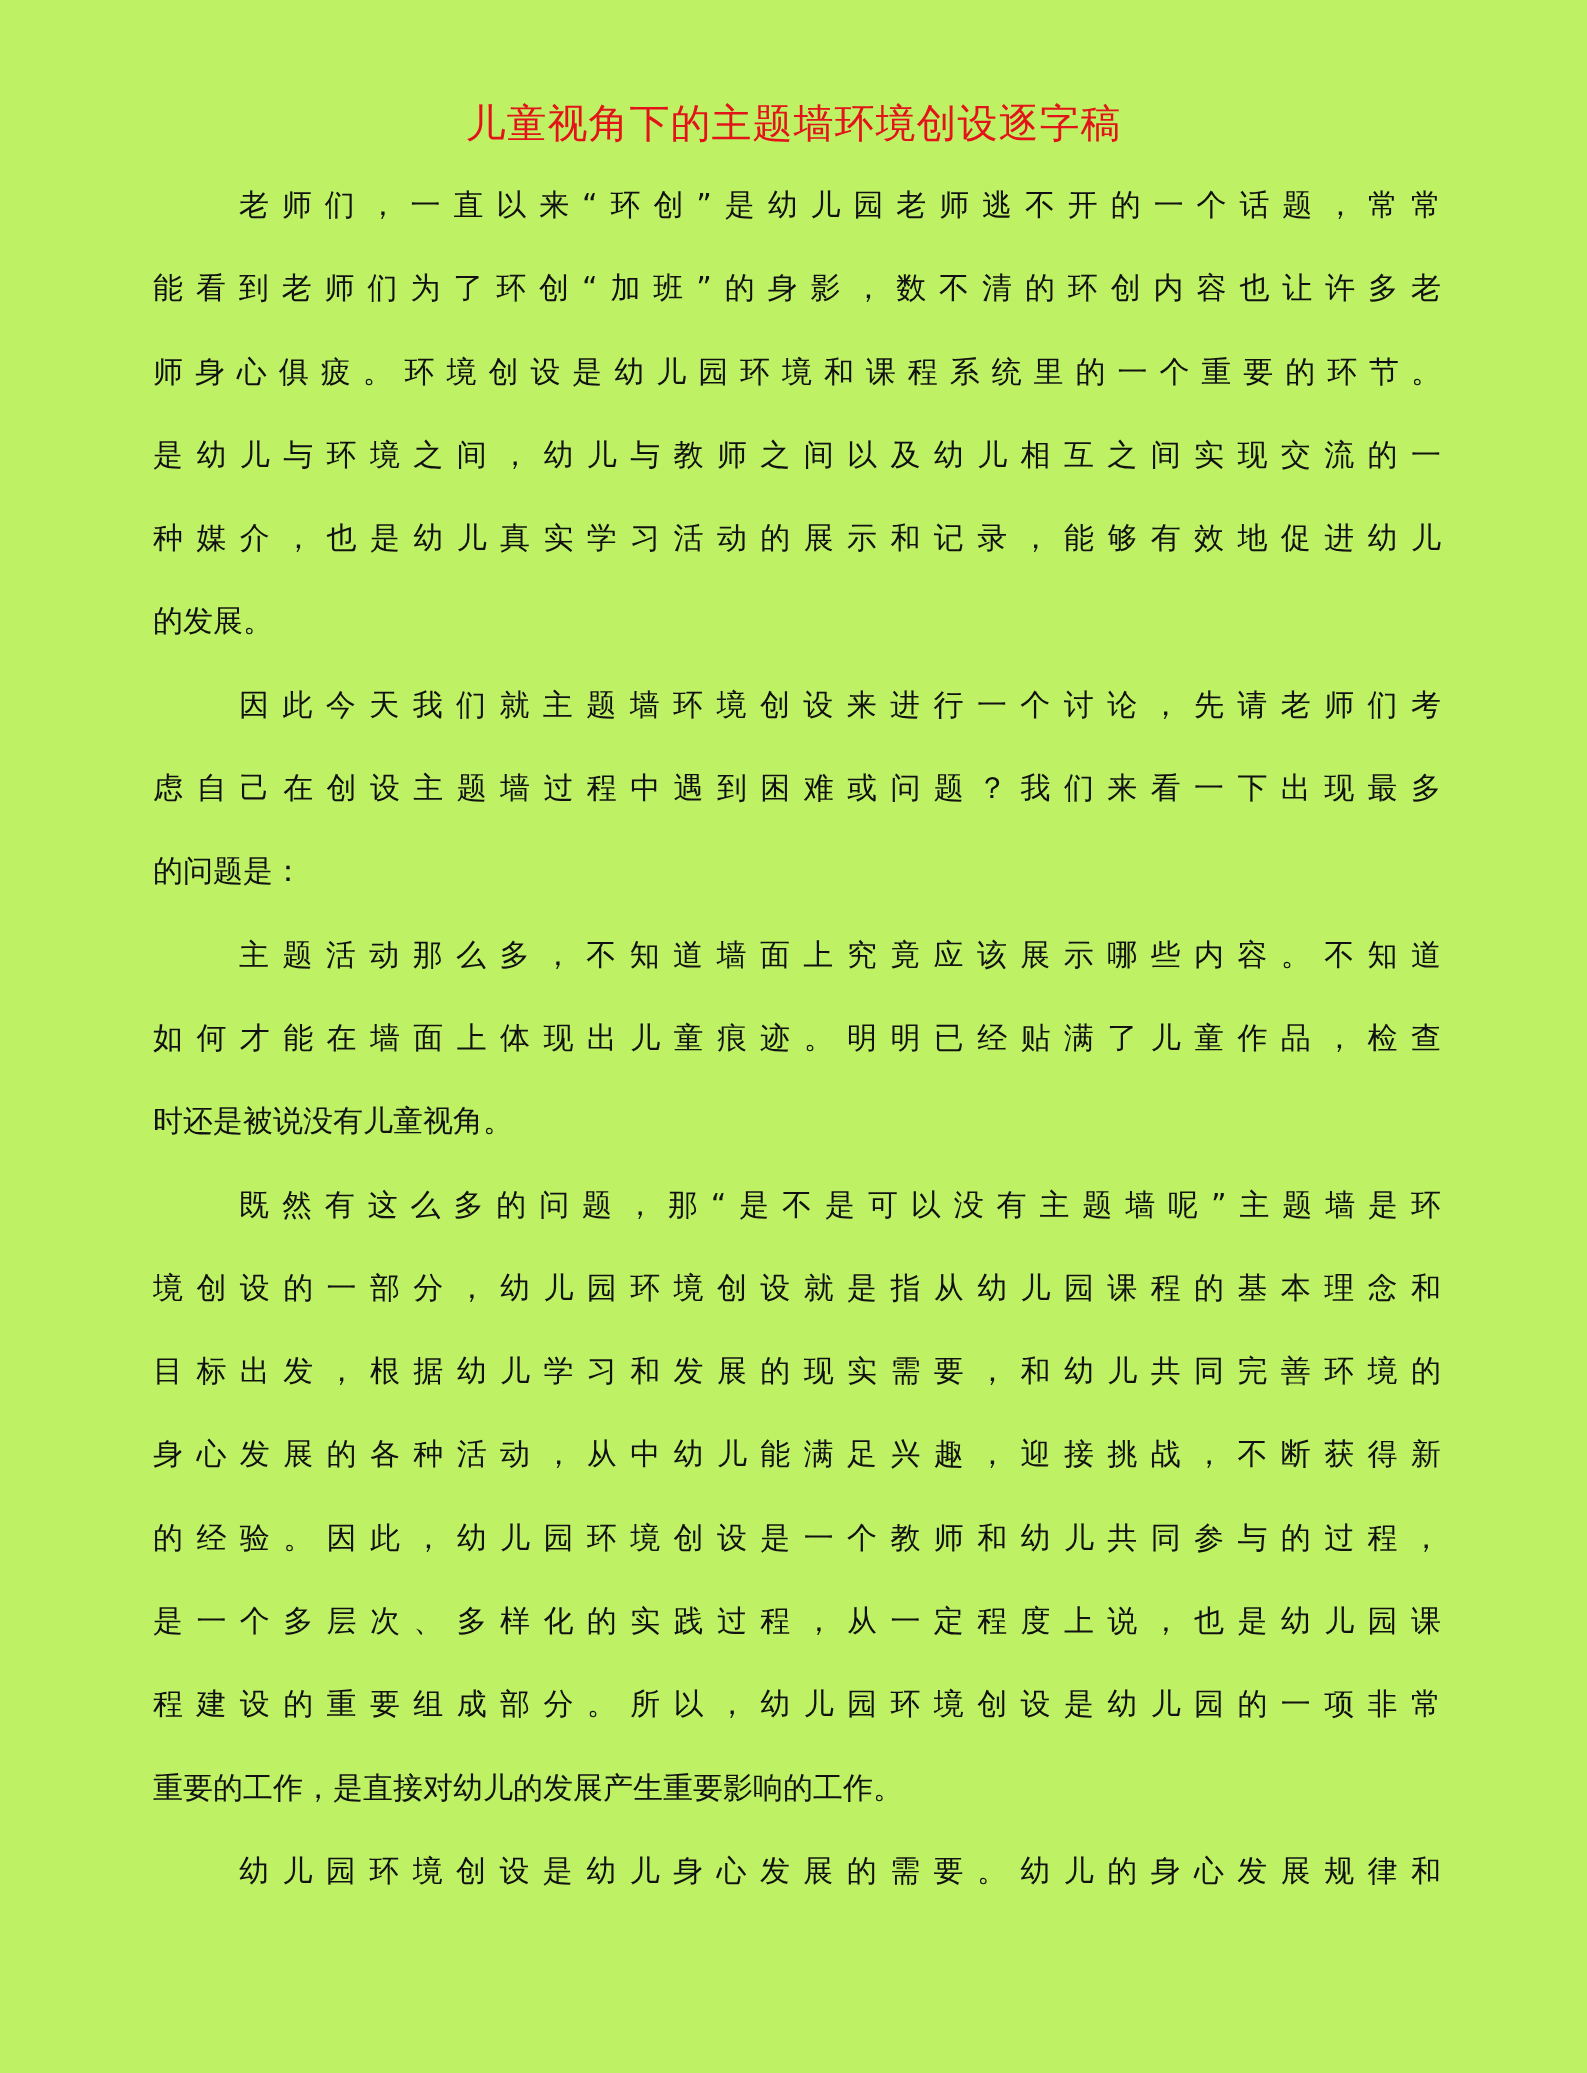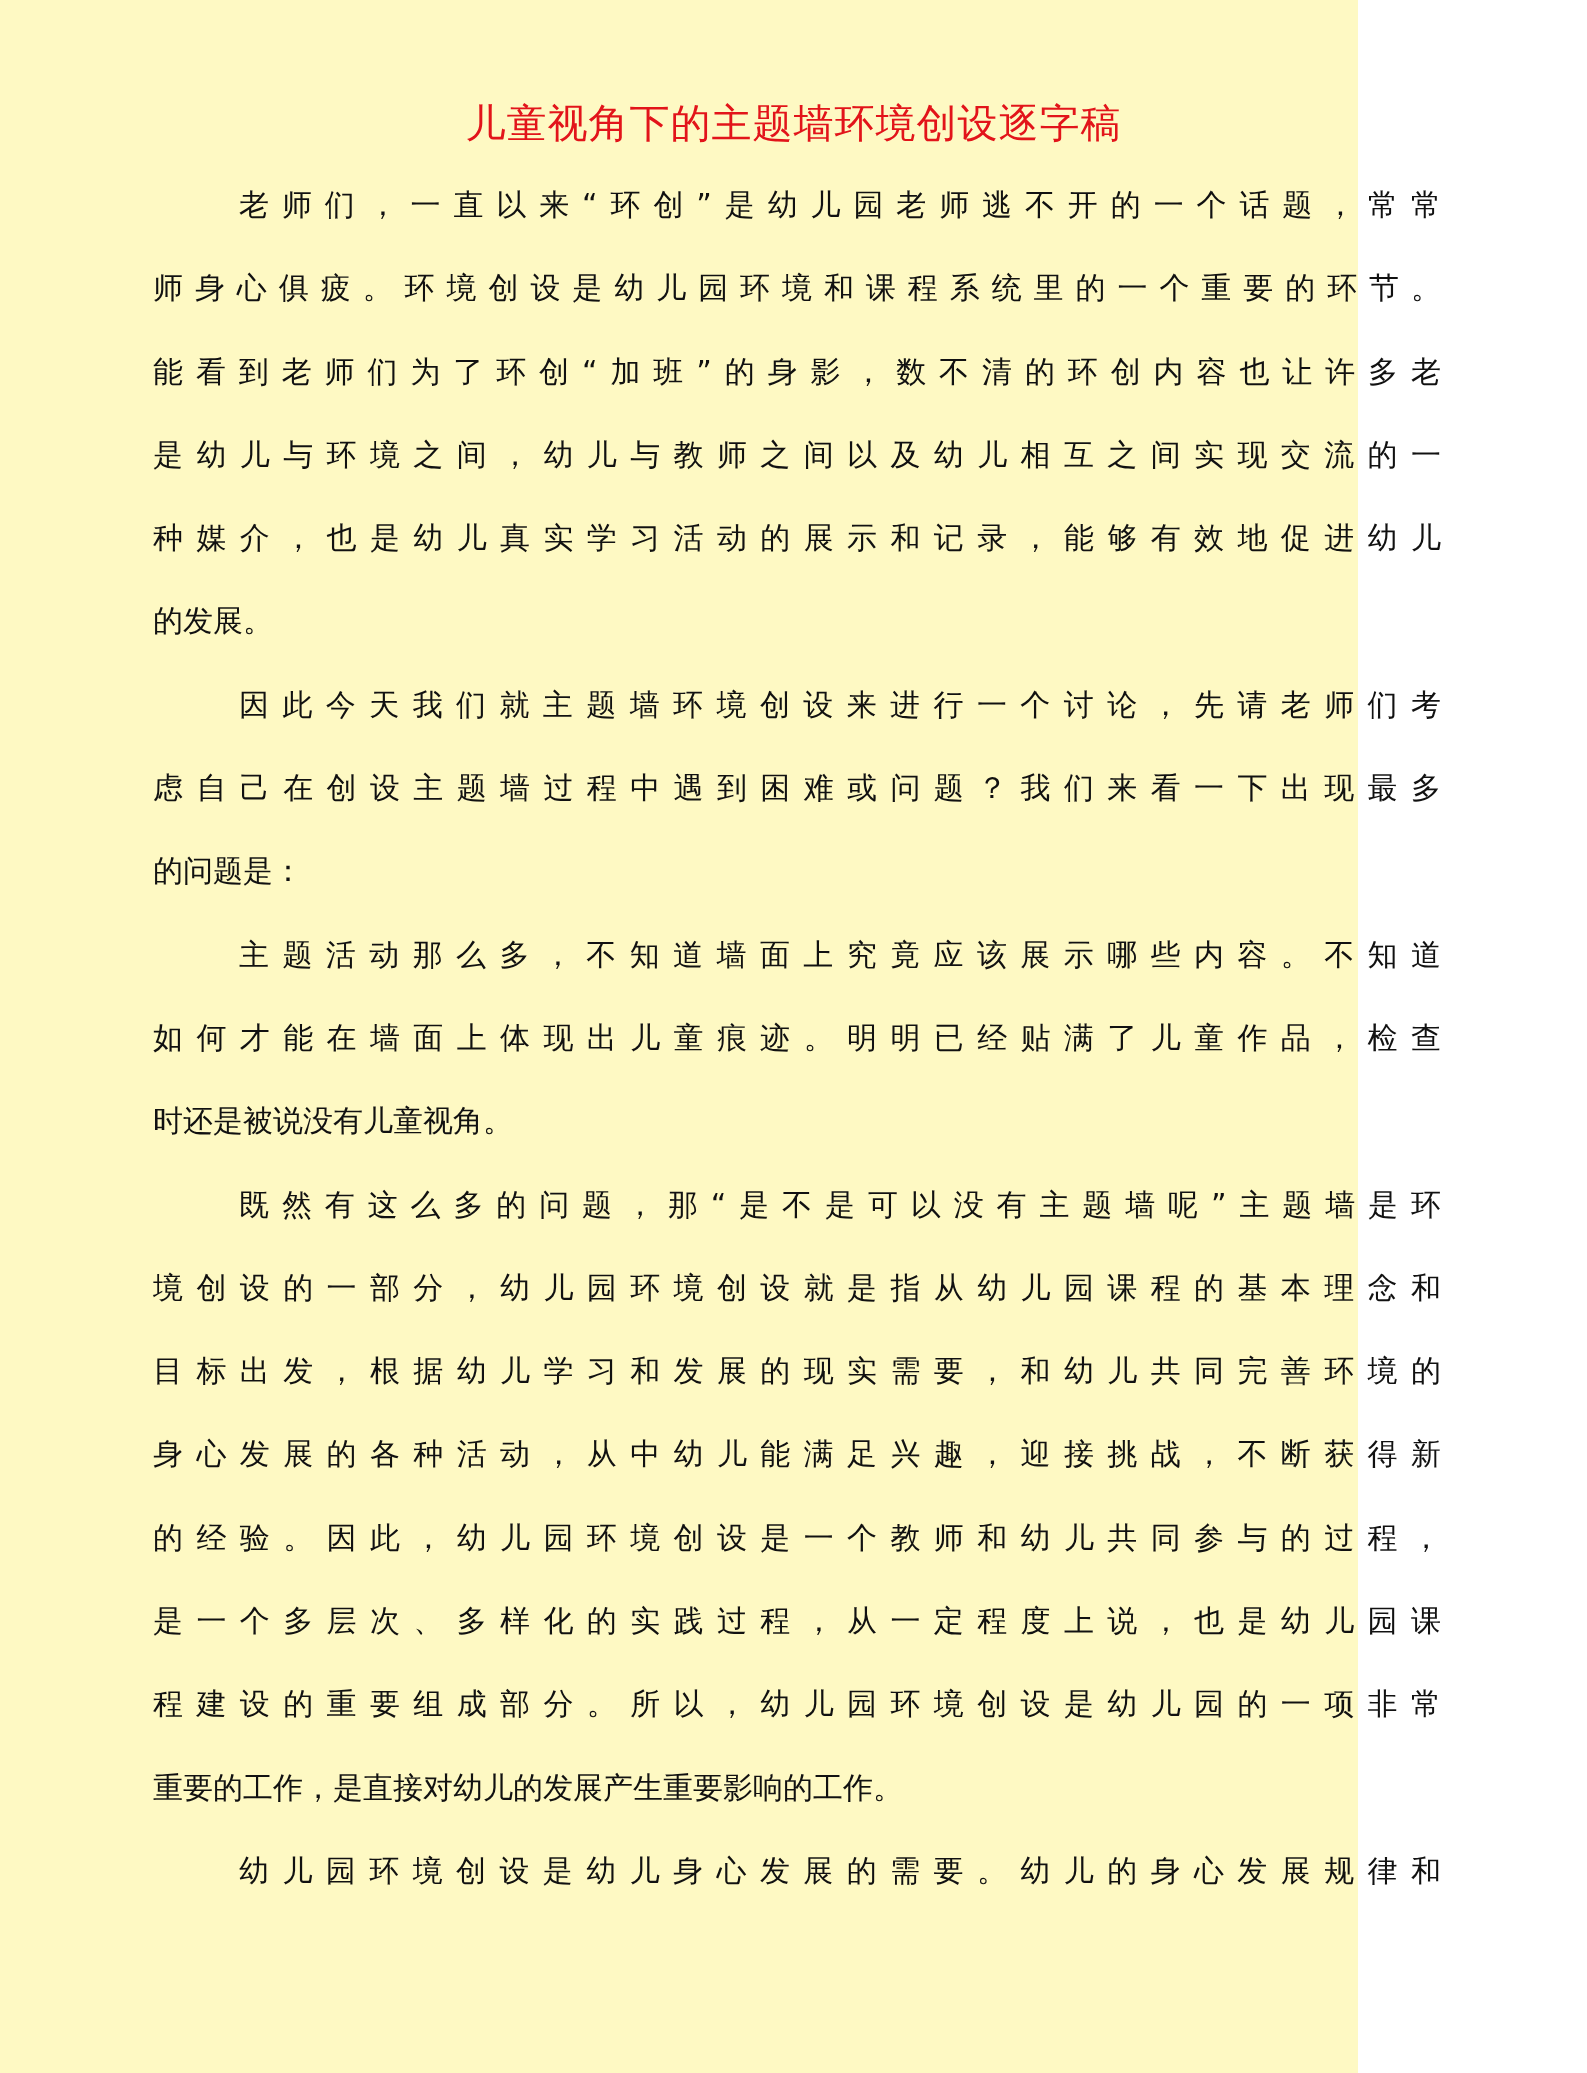--- a/index.html
+++ b/index.html
@@ -11,23 +11,23 @@
     width: 1587px;
     height: 2073px;
     position: relative;
     overflow: hidden;
     font-family: "DejaVu Sans", "Liberation Sans", sans-serif;
     color: #111111;
   }
   .page {
     position: absolute;
     left: 0; top: 0;
-    width: 1358px;
+    width: 1587px;
     height: 2073px;
-    background: #fef9c3;
+    background: #bef264;
   }
   .title {
     position: absolute;
     left: 0;
     top: 96px;
     width: 1587px;
     text-align: center;
     font-size: 40px;
     line-height: 54px;
     color: #e2141a;
@@ -60,22 +60,22 @@
 </head>
 <body>
 
 <div class="page">
   <div class="title">儿童视角下的主题墙环境创设逐字稿</div>
 
   <div class="body">
 
     <div class="paragraph">
       <div class="line indent">老师们，一直以来“环创”是幼儿园老师逃不开的一个话题，常常</div>
+      <div class="line">能看到老师们为了环创“加班”的身影，数不清的环创内容也让许多老</div>
       <div class="line">师身心俱疲。环境创设是幼儿园环境和课程系统里的一个重要的环节。</div>
-      <div class="line">能看到老师们为了环创“加班”的身影，数不清的环创内容也让许多老</div>
       <div class="line">是幼儿与环境之间，幼儿与教师之间以及幼儿相互之间实现交流的一</div>
       <div class="line">种媒介，也是幼儿真实学习活动的展示和记录，能够有效地促进幼儿</div>
       <div class="line last">的发展。</div>
     </div>
 
     <div class="paragraph">
       <div class="line indent">因此今天我们就主题墙环境创设来进行一个讨论，先请老师们考</div>
       <div class="line">虑自己在创设主题墙过程中遇到困难或问题？我们来看一下出现最多</div>
       <div class="line last">的问题是：</div>
     </div>

